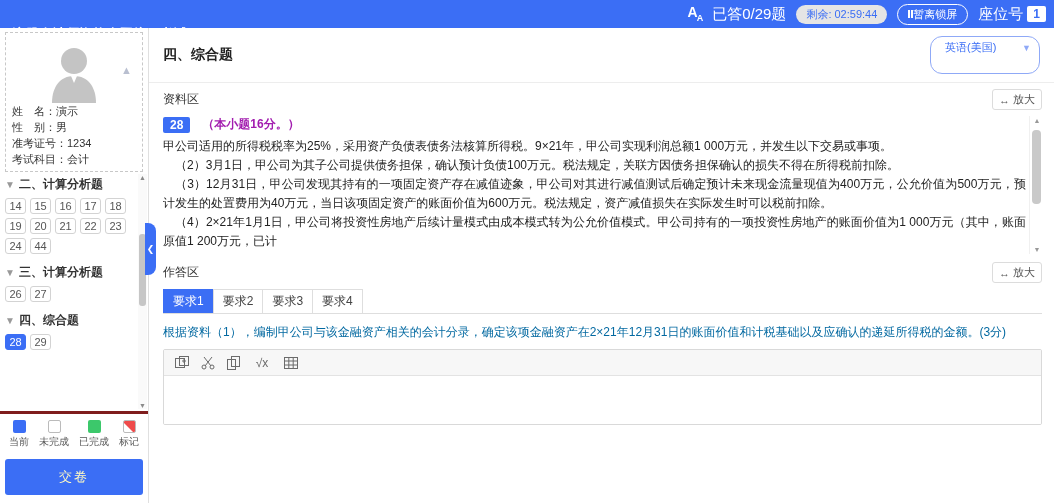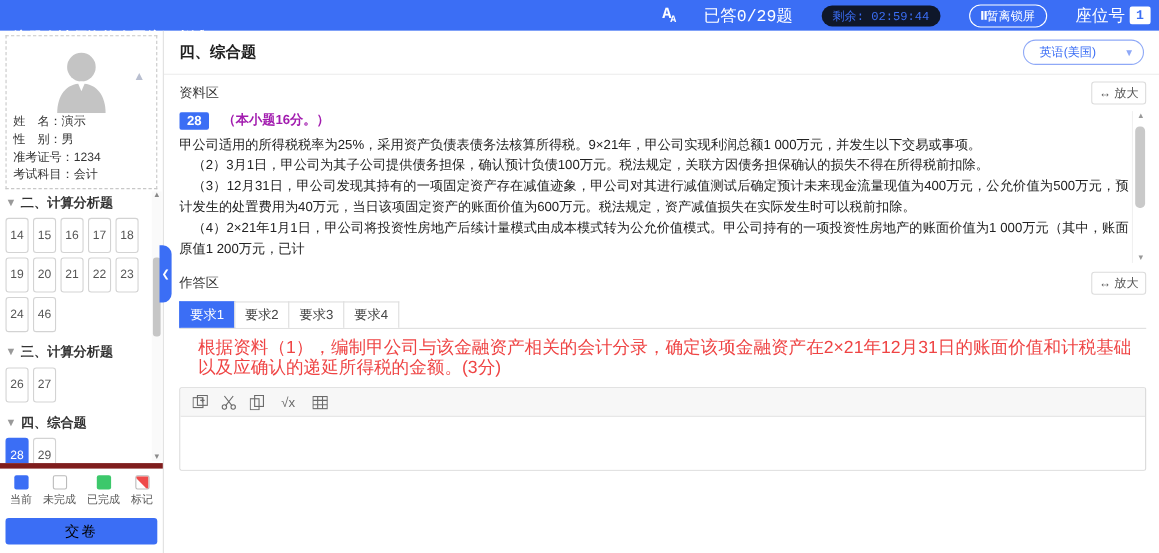--- a/index.html
+++ b/index.html
@@ -26,33 +26,32 @@
   .header-title {
     font-size: 13px;
     font-weight: bold;
     letter-spacing: 0.5px;
     margin-top: 40px;
   }
   .header-right {
     margin-left: auto;
     display: flex;
     align-items: center;
-    gap: 26px;
-    font-family: Liberation Mono, monospace;
+    gap: 10px;
   }
   .font-size-icon {
     font-weight: bold;
     font-size: 14px;
     line-height: 1;
     letter-spacing: -1px;
   }
   .font-size-icon sub { font-size: 9px; }
   .answered-count { font-size: 15px; }
   .timer-pill {
-    background: #0f172a;
+    background: #e5e5e5;
     color: #3b6ef5;
     border-radius: 11px;
     padding: 2px 10px;
     font-size: 11px;
     white-space: nowrap;
   }
   .leave-btn {
     border: 1px solid #ffffff;
     border-radius: 11px;
     padding: 2px 10px;
@@ -143,21 +142,21 @@
     font-weight: bold;
     color: #333;
     margin: 10px 0 5px 0;
     display: flex;
     align-items: center;
     gap: 4px;
   }
   .sec-title .chev { color: #999; font-weight: normal; font-size: 10px; }
   .qgrid { display: flex; flex-wrap: wrap; gap: 4px; }
   .qbox {
-    width: 21px; height: 32px;
+    width: 21px; height: 16px;
     border: 1px solid #d3d3d3;
     border-radius: 3px;
     background: #fff;
     color: #555;
     font-size: 11px;
     display: flex; align-items: center; justify-content: center;
   }
   .qbox.current { background: #3b6ef5; border-color: #3b6ef5; color: #fff; }
 
   .scroll-track {
@@ -171,21 +170,21 @@
     left: 1px; width: 7px;
     background: #c6c6c6;
     border-radius: 3px;
   }
   .scroll-arrow {
     position: absolute; left: 1px;
     font-size: 7px; color: #8a8a8a; text-align: center; width: 7px;
   }
 
   .legend {
-    border-top: 5px solid #7f1d1d;
+    border-top: 3px solid #7f1d1d;
     padding: 6px 4px 4px 4px;
     display: flex;
     justify-content: space-around;
   }
   .legend-item { text-align: center; font-size: 10px; color: #555; }
   .legend-swatch {
     width: 13px; height: 13px; margin: 0 auto 2px auto;
     border-radius: 2px;
   }
   .sw-current { background: #3b6ef5; }
@@ -197,24 +196,24 @@
   .sw-flag::after {
     content: ""; position: absolute; top: 0; right: 0;
     border-width: 0 13px 13px 0;
     border-style: solid;
     border-color: transparent #ef4b4b transparent transparent;
   }
   .submit-wrap { padding: 6px 5px 8px 5px; }
   .submit-btn {
     width: 100%;
     background: #3b6ef5;
-    color: #000000;
+    color: #fef9c3;
     border: none;
     border-radius: 3px;
-    height: 24px;
+    height: 36px;
     font-size: 13px;
     font-family: Liberation Mono, monospace;
     letter-spacing: 2px;
   }
 
   .sidebar-handle {
     position: absolute;
     left: 145px; top: 195px;
     width: 11px; height: 52px;
     background: #3b6ef5;
@@ -244,21 +243,21 @@
     font-size: 14px;
     font-weight: bold;
     color: #222;
   }
   .lang-select {
     margin-left: auto;
     border: 1px solid #8fa9f7;
     border-radius: 12px;
     color: #3b6ef5;
     font-size: 11px;
-    padding: 3px 8px 3px 14px;
+    padding: 3px 8px 18px 14px;
     display: flex; align-items: center; gap: 18px;
     min-width: 110px;
     justify-content: space-between;
   }
   .lang-select .chev { color: #8fa9f7; font-size: 9px; }
 
   .sec-bar {
     display: flex;
     align-items: center;
     padding: 6px 12px 2px 14px;
@@ -322,23 +321,23 @@
     padding: 3px 9px;
     border: 1px solid #dedede;
     border-bottom: none;
     background: #fff;
     color: #444;
     margin-right: -1px;
   }
   .tab.active { background: #3b6ef5; color: #fff; border-color: #3b6ef5; }
 
   .req-text {
-    margin: 9px 14px 0 31px;
-    font-size: 16px;
-    color: #ef4444;
+    margin: 9px 14px 0 14px;
+    font-size: 12px;
+    color: #0369a1;
     line-height: 18px;
   }
 
   .editor {
     margin: 8px 12px 0 14px;
     border: 1px solid #d9d9d9;
     border-radius: 2px;
     height: 76px;
     display: flex;
     flex-direction: column;
@@ -423,21 +422,21 @@
           <div class="qbox">15</div>
           <div class="qbox">16</div>
           <div class="qbox">17</div>
           <div class="qbox">18</div>
           <div class="qbox">19</div>
           <div class="qbox">20</div>
           <div class="qbox">21</div>
           <div class="qbox">22</div>
           <div class="qbox">23</div>
           <div class="qbox">24</div>
-          <div class="qbox">46</div>
+          <div class="qbox">44</div>
         </div>
 
         <div class="sec-title">
           <span class="chev">▼</span>
           <span>三、计算分析题</span>
         </div>
         <div class="qgrid">
           <div class="qbox">26</div>
           <div class="qbox">27</div>
         </div>

